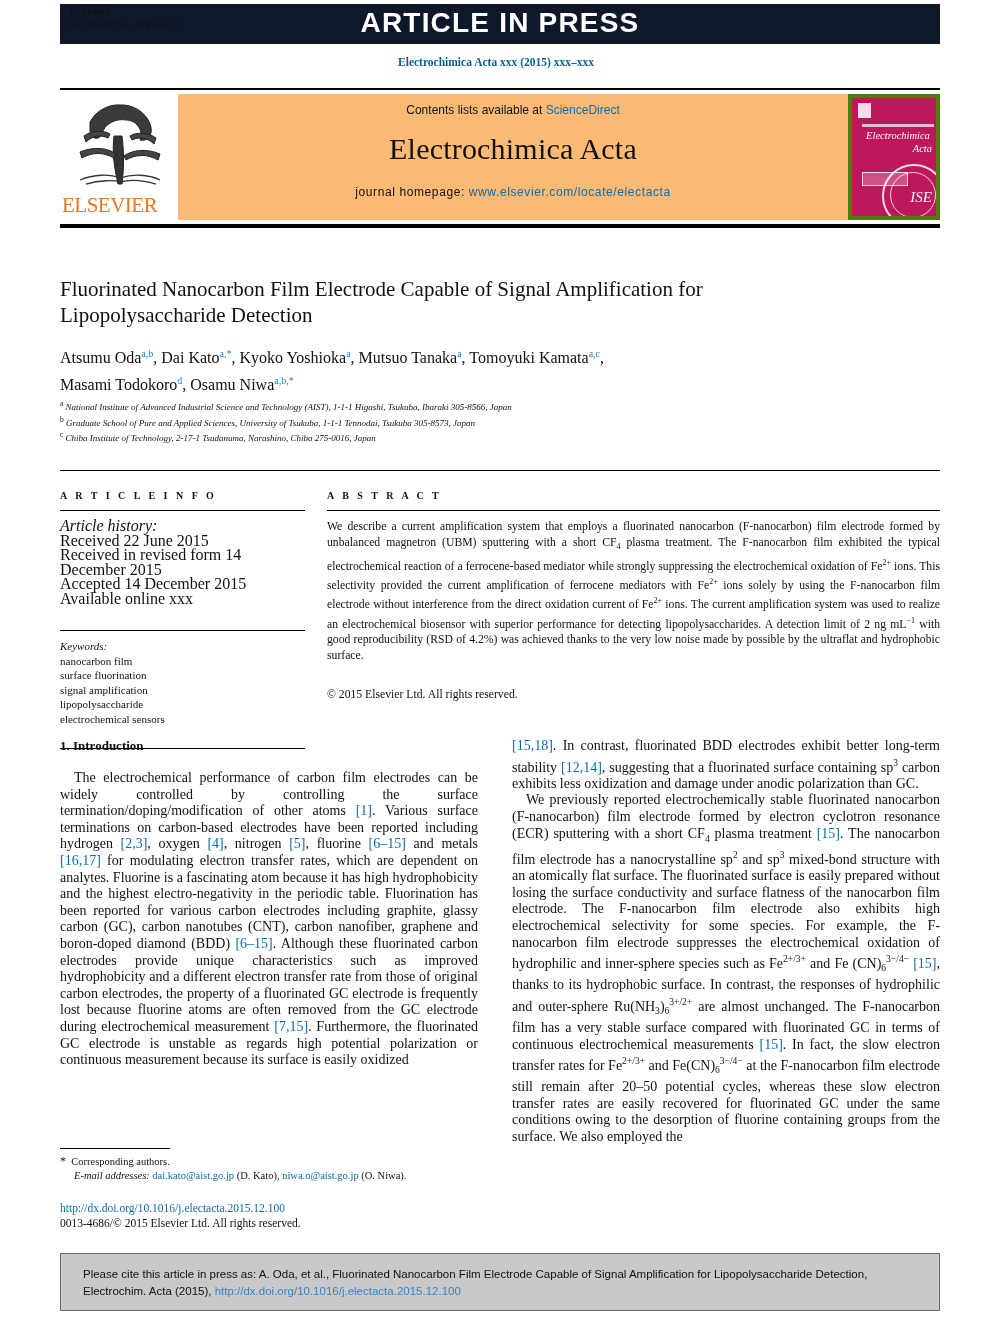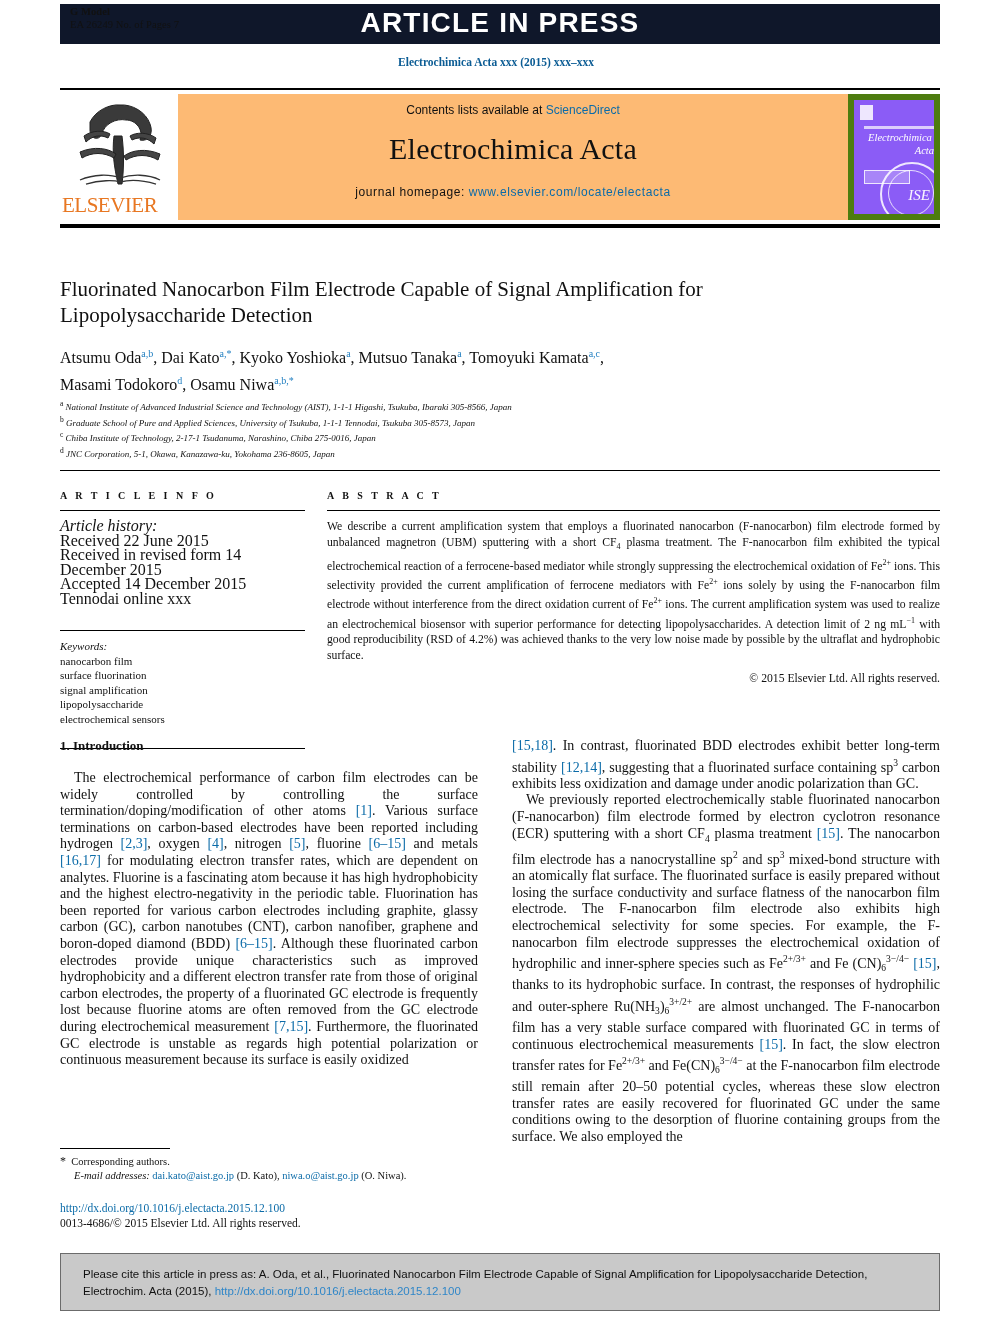--- a/index.html
+++ b/index.html
@@ -136,23 +136,23 @@
     margin-top: 19px;
     font-family: "Liberation Sans", sans-serif;
     font-size: 12px;
     letter-spacing: 0.6px;
     color: #111;
   }
   .homepage-line a { color: #1f7ec0; text-decoration: none; }
   .cover-thumb {
     flex: 0 0 92px;
     width: 92px;
-    background: #8b5cf6;
+    background: #be185d;
     position: relative;
-    border: 6px solid #4d7c0f;
+    border: 4px solid #4d7c0f;
     box-sizing: border-box;
     overflow: hidden;
   }
   .cover-elsevier-mark {
     position: absolute;
     left: 6px; top: 5px;
     width: 13px; height: 15px;
     background: #ffffff;
     opacity: .85;
   }
@@ -296,22 +296,22 @@
   }
   .kw .lab { font-style: italic; }
   .abs-body {
     font-family: "Liberation Serif", serif;
     font-size: 11.7px;
     line-height: 15.6px;
     text-align: justify;
     color: #111;
   }
   .abs-copy {
-    margin-top: 8px;
-    text-align: right;
+    margin-top: 24px;
+    text-align: left;
     font-family: "Liberation Serif", serif;
     font-size: 11.7px;
     color: #111;
   }
 
   
   .col-left {
     position: absolute;
     left: 60px;
     top: 738px;
@@ -466,35 +466,34 @@
 
   <div class="authors">
     <div id="author-line-1"><span>Atsumu Oda</span><sup>a,b</sup>, <span>Dai Kato</span><sup>a,*</sup>, <span>Kyoko Yoshioka</span><sup>a</sup>, <span>Mutsuo Tanaka</span><sup>a</sup>, <span>Tomoyuki Kamata</span><sup>a,c</sup>,</div>
     <div id="author-line-2"><span>Masami Todokoro</span><sup>d</sup>, <span>Osamu Niwa</span><sup>a,b,*</sup></div>
   </div>
 
   <div class="affils" id="affil-list">
       <div><sup>a</sup><span> National Institute of Advanced Industrial Science and Technology (AIST), 1-1-1 Higashi, Tsukuba, Ibaraki 305-8566, Japan</span></div>
       <div><sup>b</sup><span> Graduate School of Pure and Applied Sciences, University of Tsukuba, 1-1-1 Tennodai, Tsukuba 305-8573, Japan</span></div>
       <div><sup>c</sup><span> Chiba Institute of Technology, 2-17-1 Tsudanuma, Narashino, Chiba 275-0016, Japan</span></div>
-      <div><sup>d</sup><span> JNC Corporation, 5-1, Okawa, Kanazawa-ku, Yokohama 236-8605, Japan</span></div>
     </div>
 
   <div class="infoabs"></div>
 
   <div class="col-info">
     <div class="sec-head">A R T I C L E   I N F O</div>
     <hr class="hr-thin">
     <div class="hist">
       <div class="lab">Article history:</div>
       <div id="history-lines">
           <div>Received 22 June 2015</div>
           <div>Received in revised form 14 December 2015</div>
           <div>Accepted 14 December 2015</div>
-          <div>Tennodai online xxx</div>
+          <div>Available online xxx</div>
         </div>
     </div>
     <hr class="hr-thin" style="margin-top:24px;">
     <div class="kw">
       <div class="lab">Keywords:</div>
       <div id="keyword-lines">
           <div>nanocarbon film</div>
           <div>surface fluorination</div>
           <div>signal amplification</div>
           <div>lipopolysaccharide</div>

